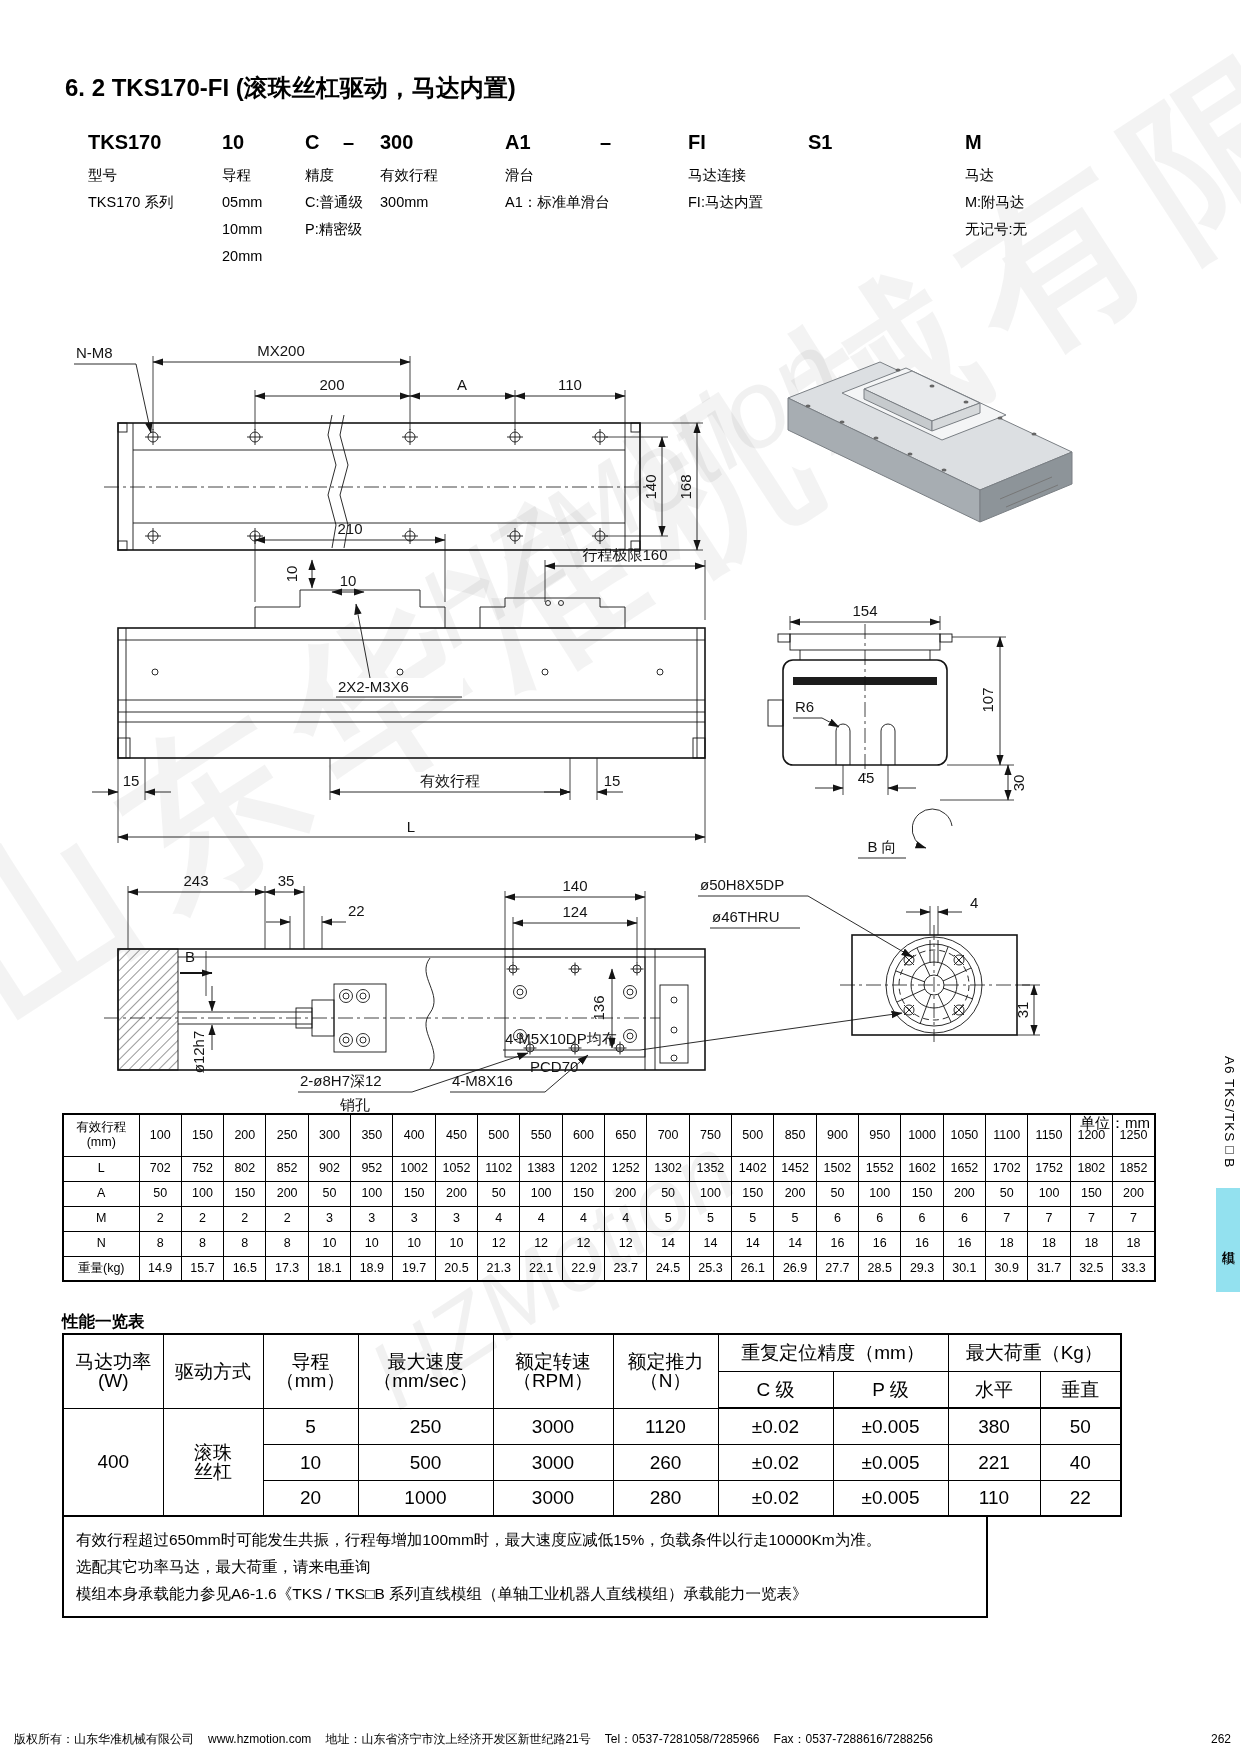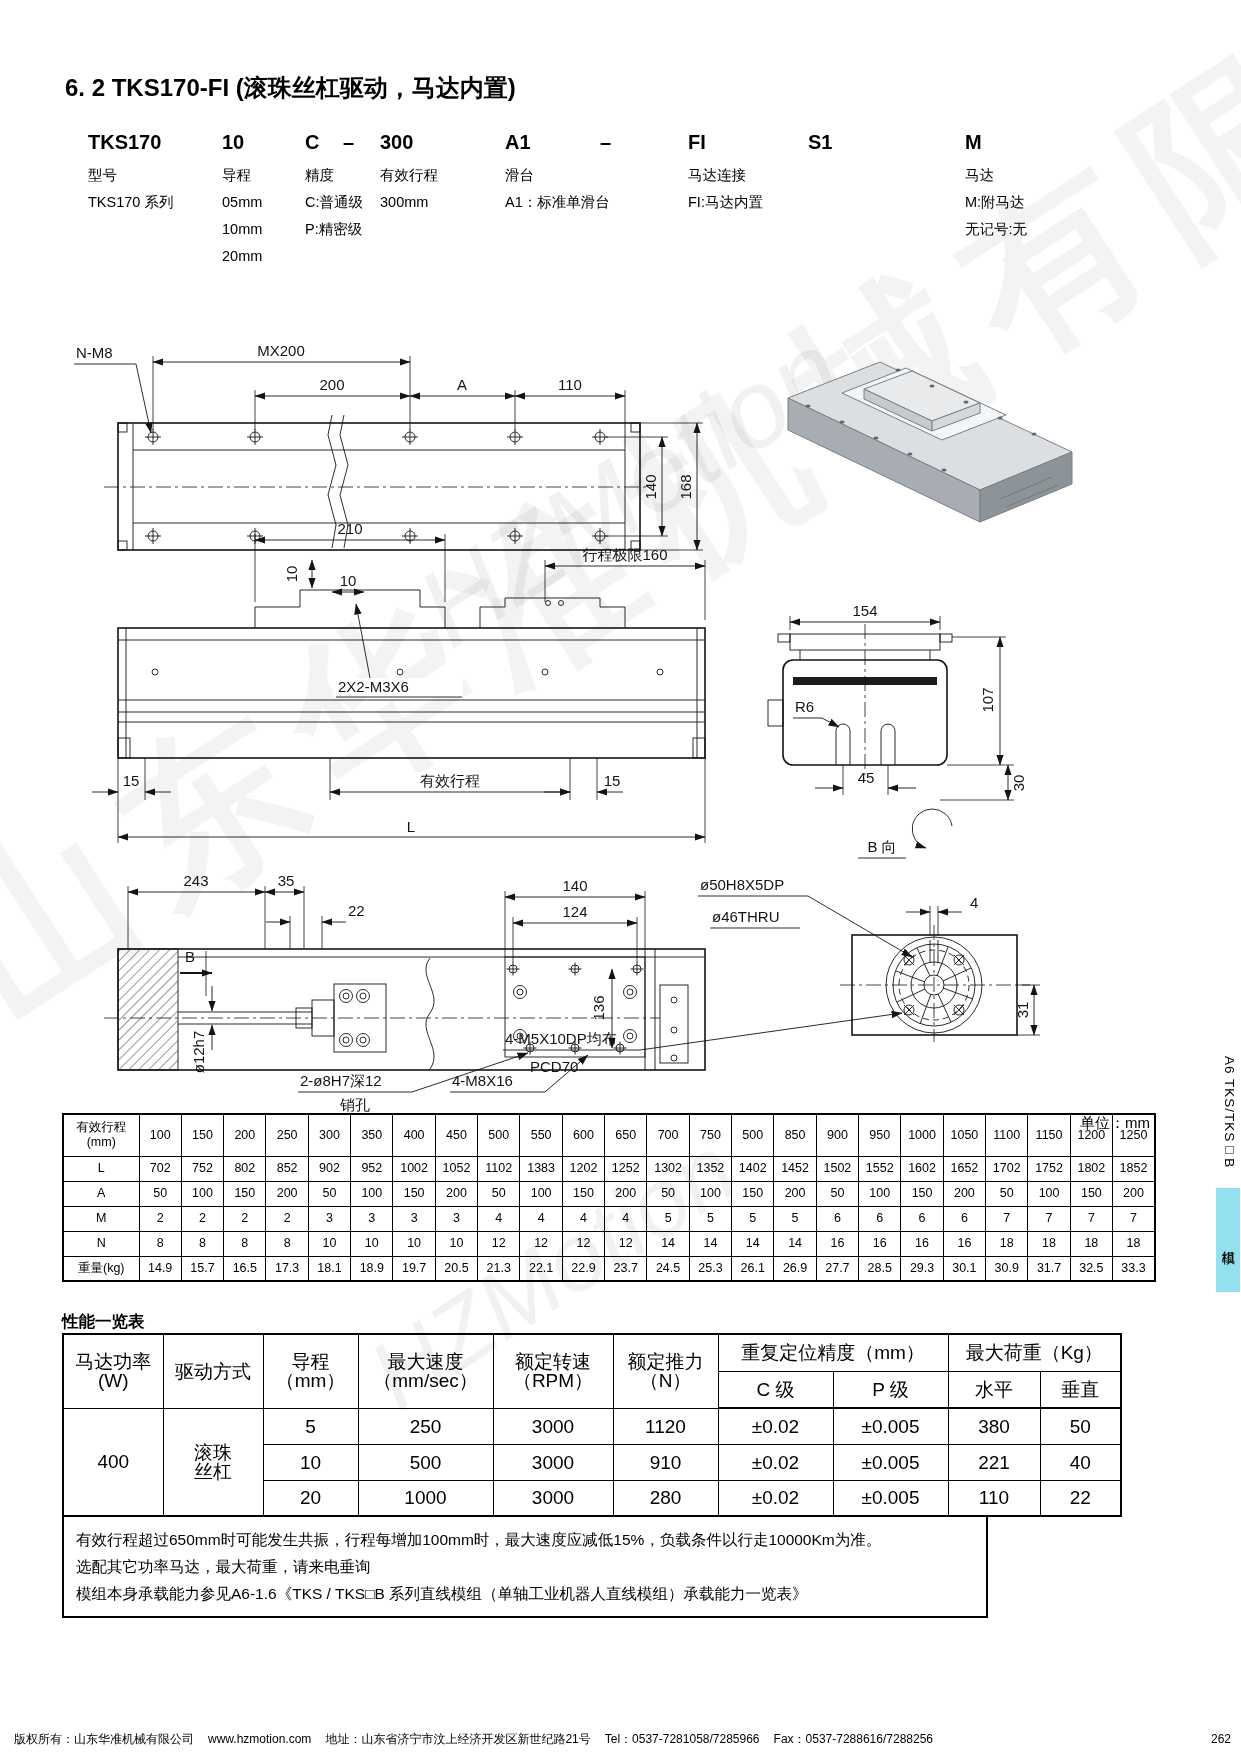--- a/index.html
+++ b/index.html
@@ -677,21 +677,21 @@
           <td>1120</td>
           <td>±0.02</td>
           <td>±0.005</td>
           <td>380</td>
           <td>50</td>
         </tr>
       <tr>
           <td>10</td>
           <td>500</td>
           <td>3000</td>
-          <td>910</td>
+          <td>260</td>
           <td>±0.02</td>
           <td>±0.005</td>
           <td>221</td>
           <td>40</td>
         </tr>
       <tr>
           <td>20</td>
           <td>1000</td>
           <td>3000</td>
           <td>280</td>

